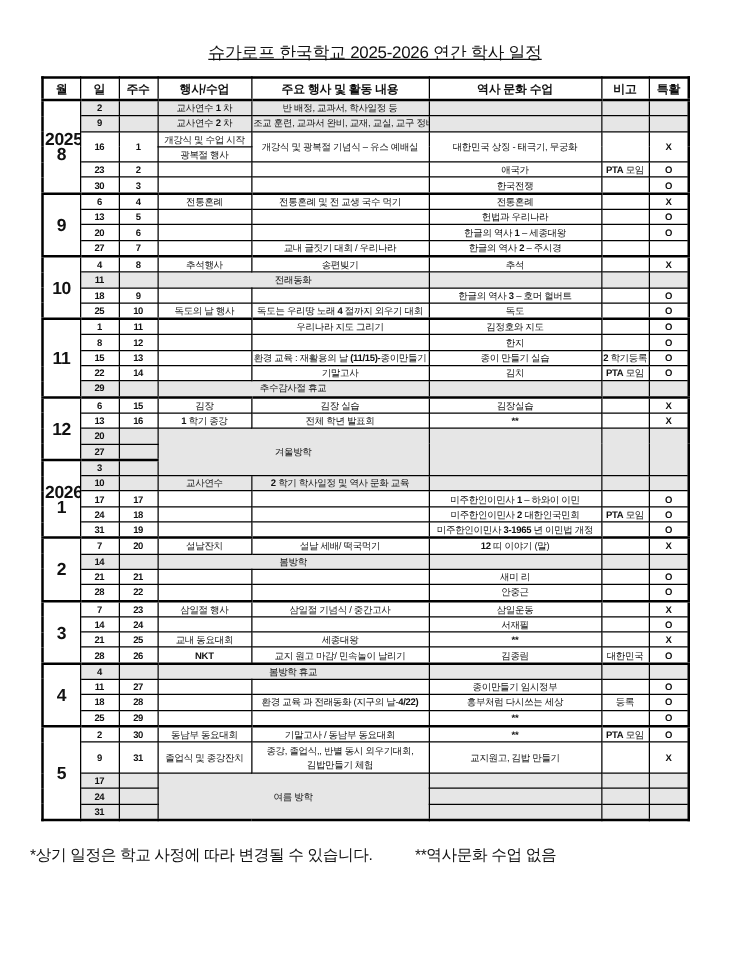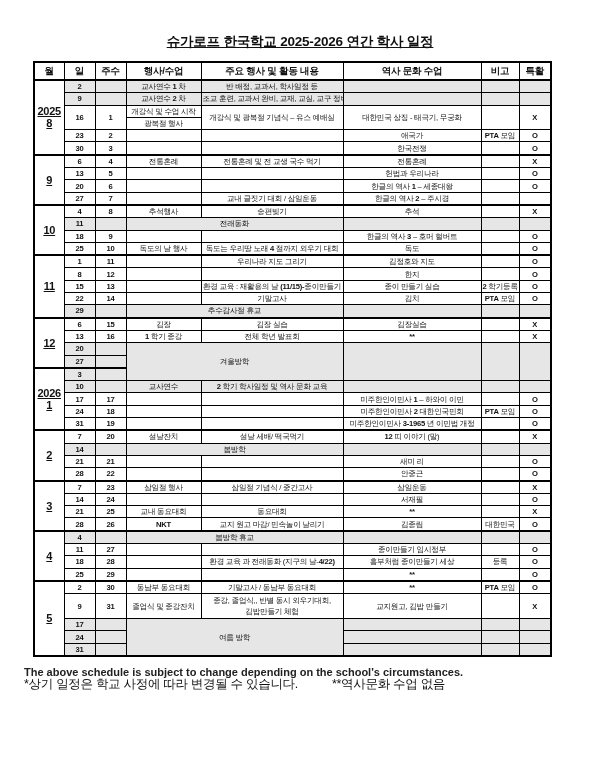--- a/index.html
+++ b/index.html
@@ -1,28 +1,28 @@
 <!DOCTYPE html>
 <html><head>
 <meta charset="utf-8">
 <style>
   html,body{margin:0;padding:0;background:#ffffff;}
   body{width:600px;height:777px;font-family:"Liberation Sans","DejaVu Sans",sans-serif;color:#111;}
   .page{position:relative;width:600px;height:777px;background:#fff;overflow:hidden;}
   .title{position:absolute;top:33px;left:0;width:600px;text-align:center;
-         font-size:13.5px;font-weight:bold;text-decoration:underline;letter-spacing:-0.2px;}
+         font-size:13.5px;font-weight:normal;text-decoration:underline;letter-spacing:-0.2px;}
   table.sched{position:absolute;left:33px;top:61px;width:517px;border-collapse:collapse;
               table-layout:fixed;border:2px solid #000;}
   table.sched th{border:1px solid #000;border-bottom:1.5px solid #000;font-size:9.5px;
                  font-weight:bold;height:16px;padding:0;letter-spacing:-0.2px;}
   table.sched td{border:1px solid #000;font-size:7.6px;text-align:center;vertical-align:middle;
                  padding:0 1px;height:11.3px;line-height:11px;letter-spacing:-0.25px;
                  overflow:hidden;white-space:nowrap;}
   table.sched td b{font-weight:bold;}
-  table.sched td.month{font-size:11px;font-weight:bold;line-height:12px;text-decoration:underline;}
+  table.sched td.month{font-size:14px;font-weight:bold;line-height:12px;}
   table.sched tr.tall td{height:24px;white-space:normal;line-height:11px;}
   table.sched td.shade{background:#e6e6e6;}
   table.sched tr.ms td{border-top:2px solid #000;}
   .fnote{position:absolute;left:24px;top:676px;width:560px;font-size:12.5px;letter-spacing:-0.3px;}
   .fnote .gap{display:inline-block;width:34px;}
   .enote{position:absolute;left:24px;top:666px;width:560px;font-size:11px;font-weight:bold;color:#222;}
 </style>
 </head>
 <body>
 
@@ -127,21 +127,21 @@
           <td></td>
           <td></td>
           <td>한글의 역사 <b>1</b> – 세종대왕</td>
           <td></td>
           <td><b>O</b></td>
         </tr>
         <tr>
           <td><b>27</b></td>
           <td><b>7</b></td>
           <td></td>
-          <td>교내 글짓기 대회 / 삼일운동</td>
+          <td>교내 글짓기 대회 / 우리나라</td>
           <td>한글의 역사 <b>2</b> – 주시경</td>
           <td></td>
           <td></td>
         </tr>
         <tr class="ms">
           <td rowspan="4" class="month"><b>10</b></td>
           <td><b>4</b></td>
           <td><b>8</b></td>
           <td>추석행사</td>
           <td>송편빚기</td>
@@ -344,21 +344,21 @@
           <td></td>
           <td></td>
           <td>서재필</td>
           <td></td>
           <td><b>O</b></td>
         </tr>
         <tr>
           <td><b>21</b></td>
           <td><b>25</b></td>
           <td>교내 동요대회</td>
-          <td>동요대회</td>
+          <td>세종대왕</td>
           <td><b>**</b></td>
           <td></td>
           <td><b>X</b></td>
         </tr>
         <tr>
           <td><b>28</b></td>
           <td><b>26</b></td>
           <td><b>NKT</b></td>
           <td>교지 원고 마감/ 민속놀이 날리기</td>
           <td>김종림</td>
@@ -381,21 +381,21 @@
           <td></td>
           <td>종이만들기 임시정부</td>
           <td></td>
           <td><b>O</b></td>
         </tr>
         <tr>
           <td><b>18</b></td>
           <td><b>28</b></td>
           <td></td>
           <td>환경 교육 과 전래동화 (지구의 날-<b>4/22)</b></td>
-          <td>흥부처럼 종이만들기 세상</td>
+          <td>흥부처럼 다시쓰는 세상</td>
           <td>등록</td>
           <td><b>O</b></td>
         </tr>
         <tr>
           <td><b>25</b></td>
           <td><b>29</b></td>
           <td></td>
           <td></td>
           <td><b>**</b></td>
           <td></td>
@@ -441,14 +441,13 @@
           <td class="shade"></td>
           <td class="shade"></td>
           <td class="shade"></td>
         </tr>
       </tbody>
   </table>
 
   <div class="fnote">
     <span>*상기 일정은 학교 사정에 따라 변경될 수 있습니다.</span><span class="gap"></span><span>**역사문화 수업 없음</span>
   </div>
-  <div class="enote">The above schedule is subject to change depending on the school's circumstances.</div>
 </div>
 
 </body></html>

